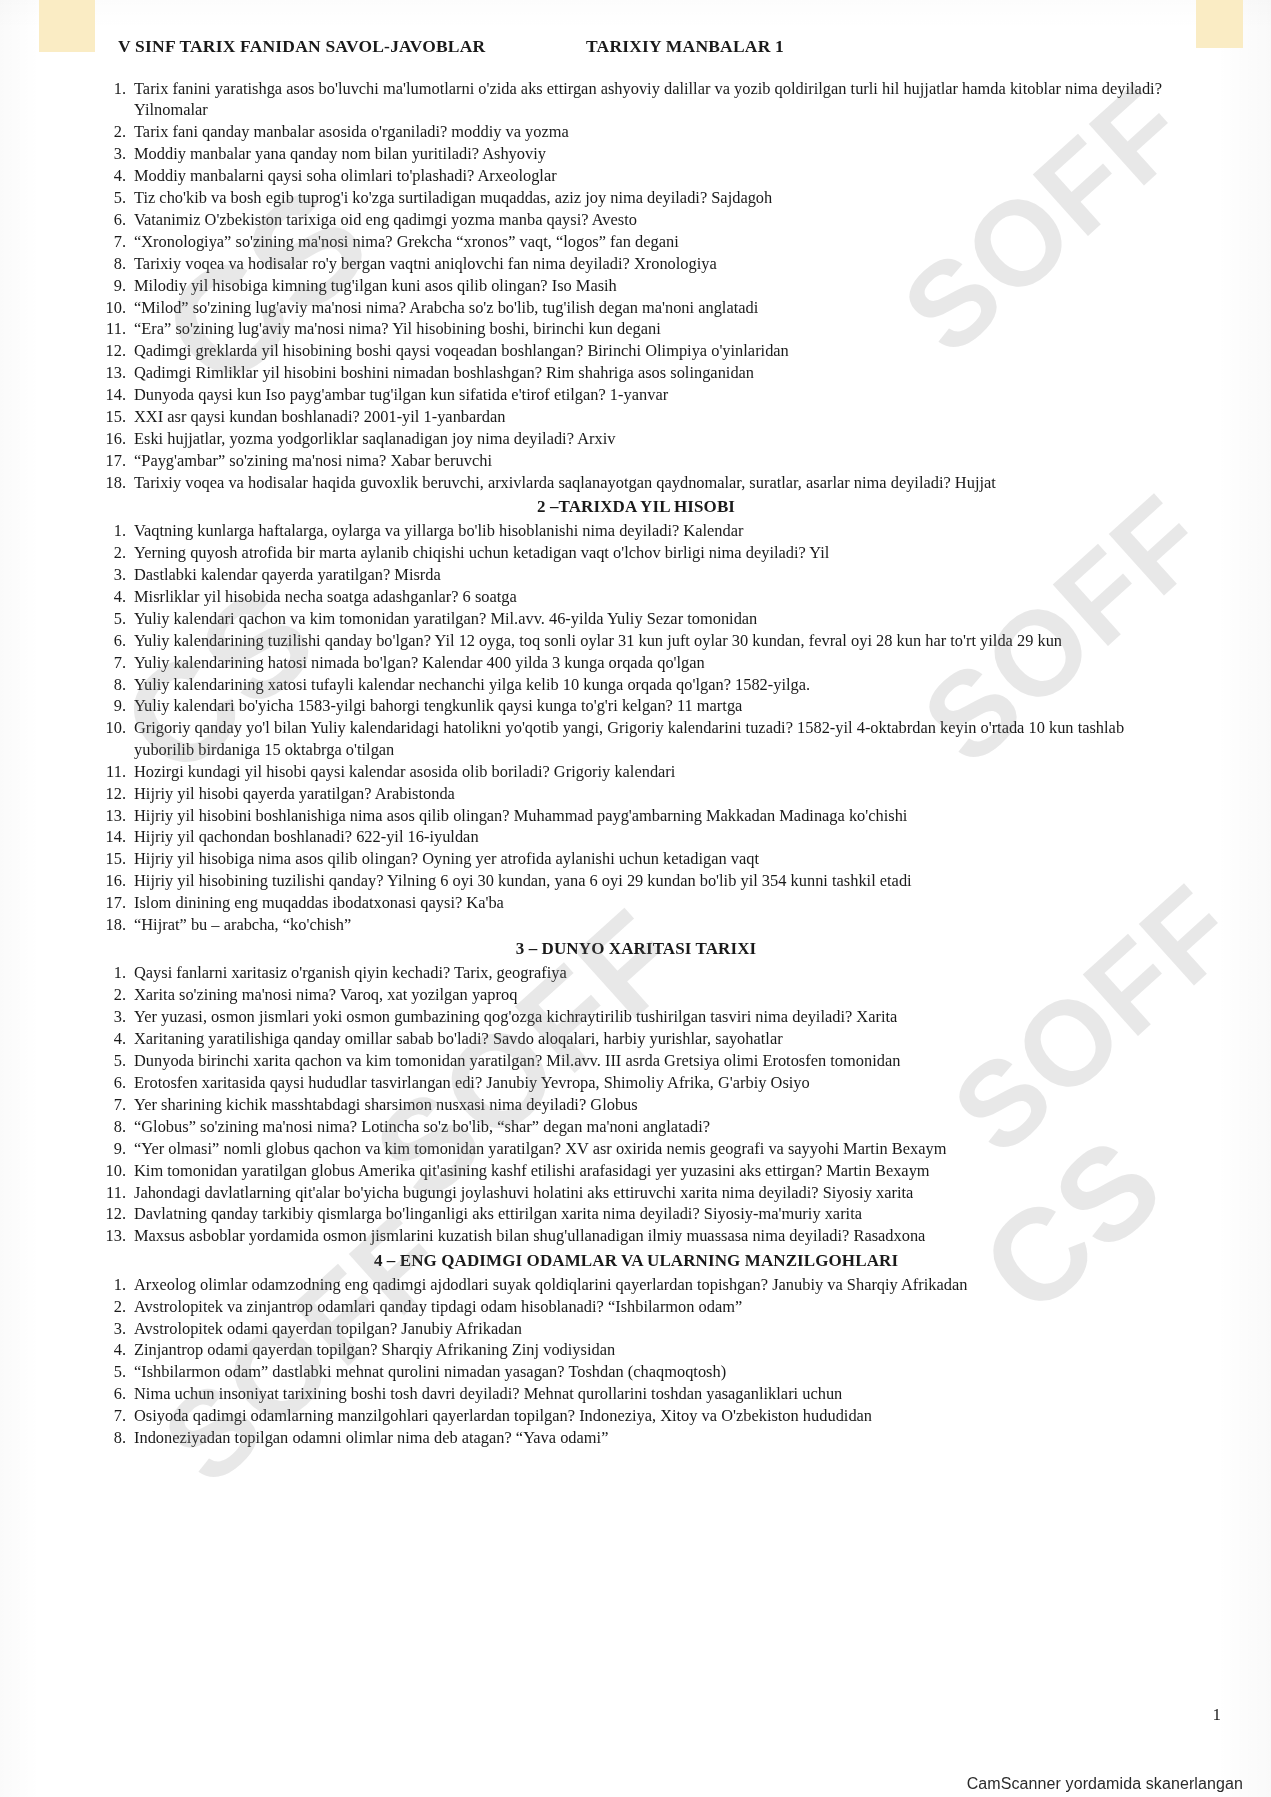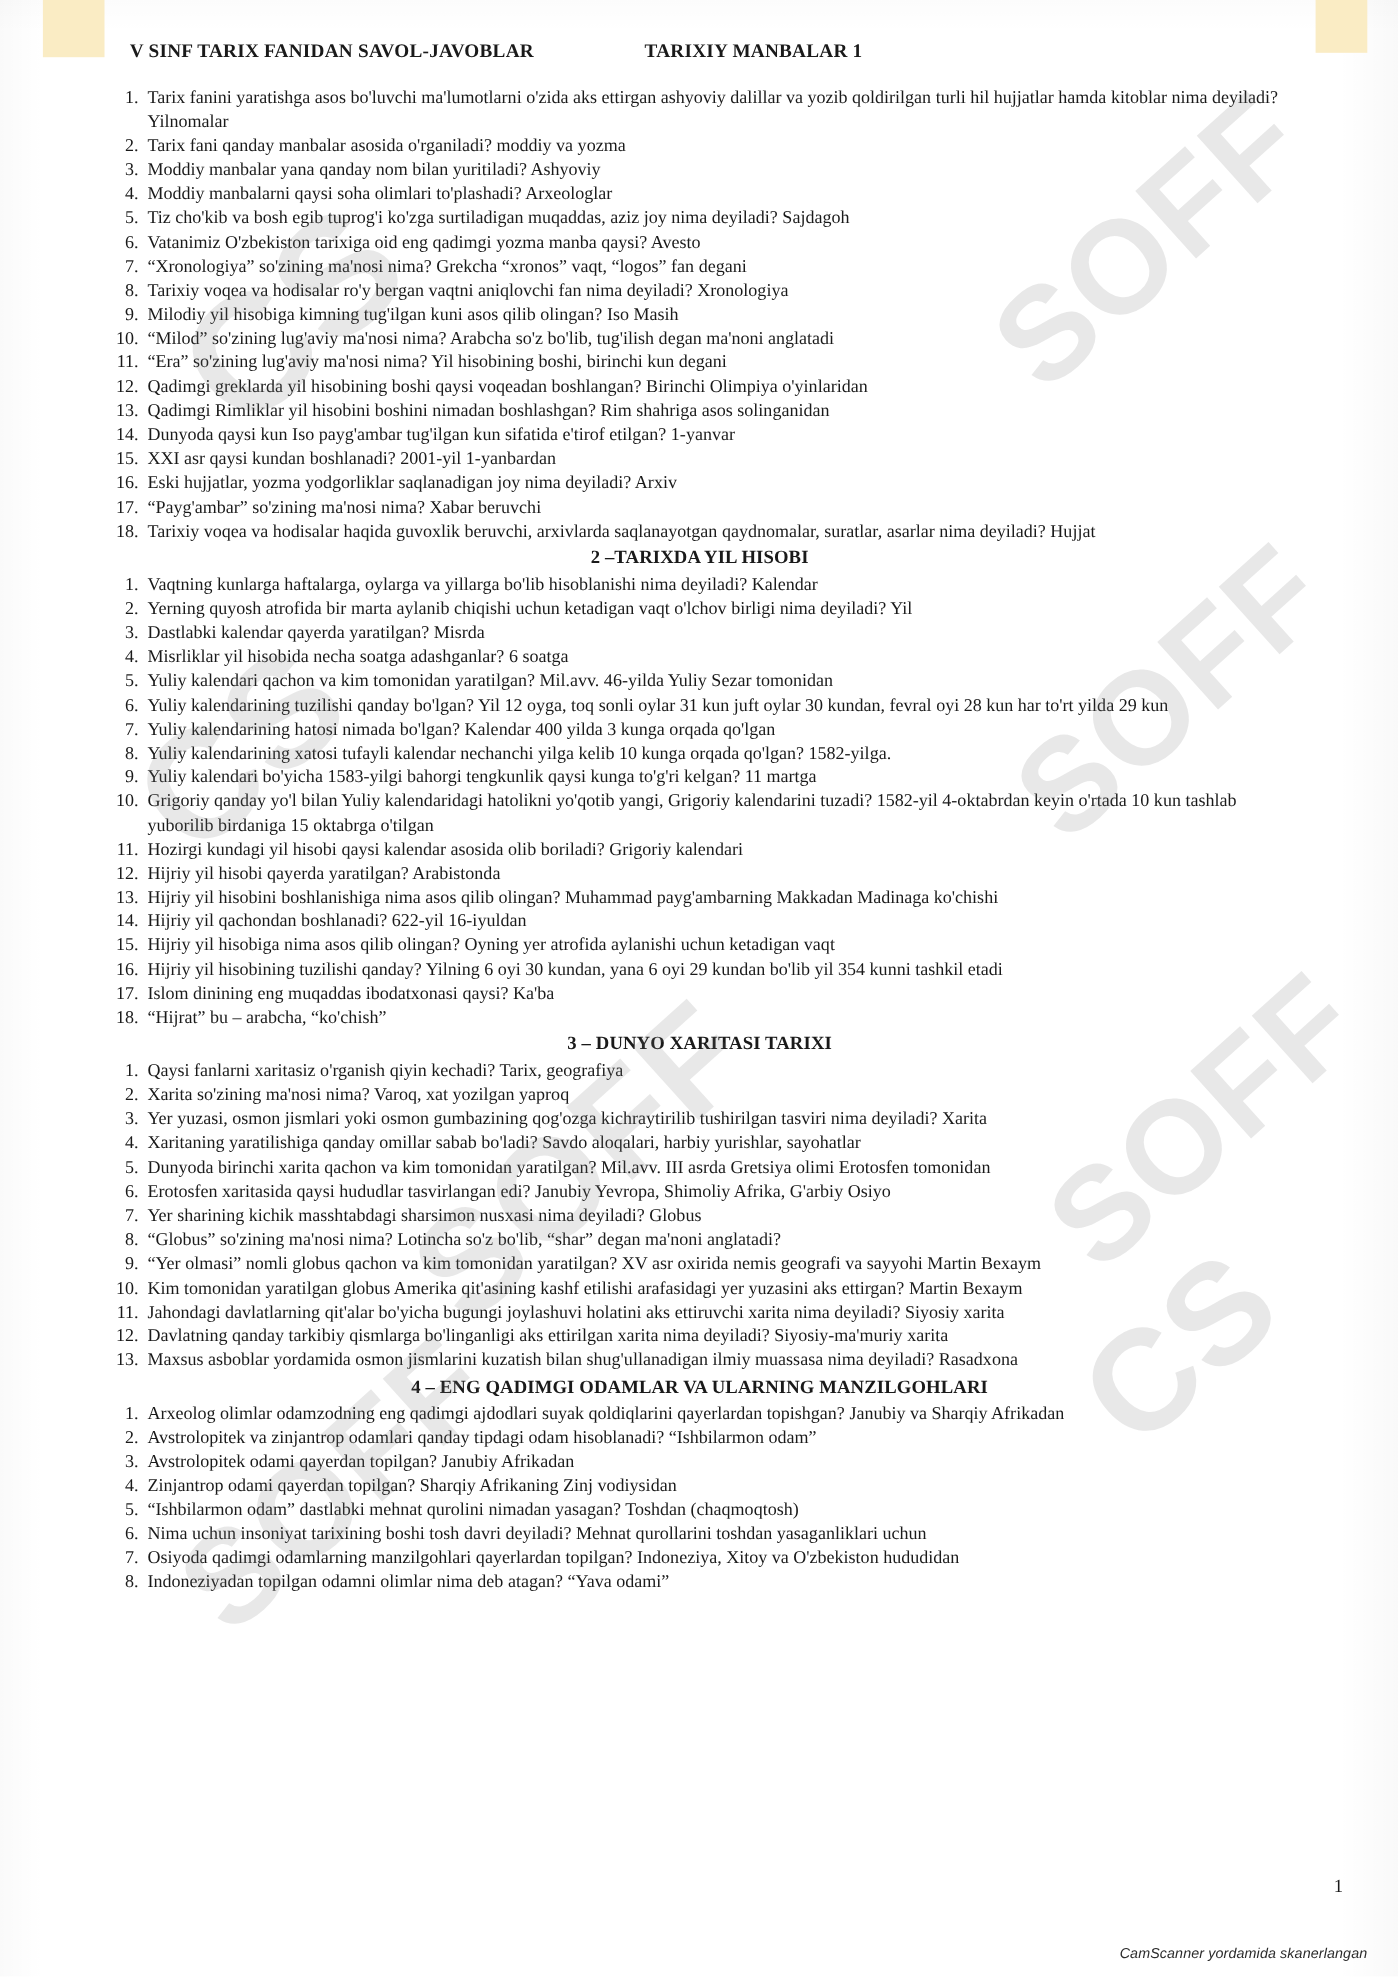--- a/index.html
+++ b/index.html
@@ -118,27 +118,26 @@
   .page-number {
     position: absolute;
     right: 50px;
     bottom: 72px;
     font-size: 17px;
     z-index: 5;
   }
   .scan-credit {
     position: absolute;
     right: 28px;
-    bottom: 14px;
+    bottom: 4px;
     font-family: "Liberation Sans", sans-serif;
-    font-size: 13px;
+    font-size: 16px;
     color: #2b2b2b;
     letter-spacing: 0.1px;
     z-index: 5;
-    font-style: italic;
   }
 </style>
 </head>
 <body>
 
 <div class="page">
 
   <div class="paper-tint"></div>
 
   <div class="sticky-tab left"></div>

